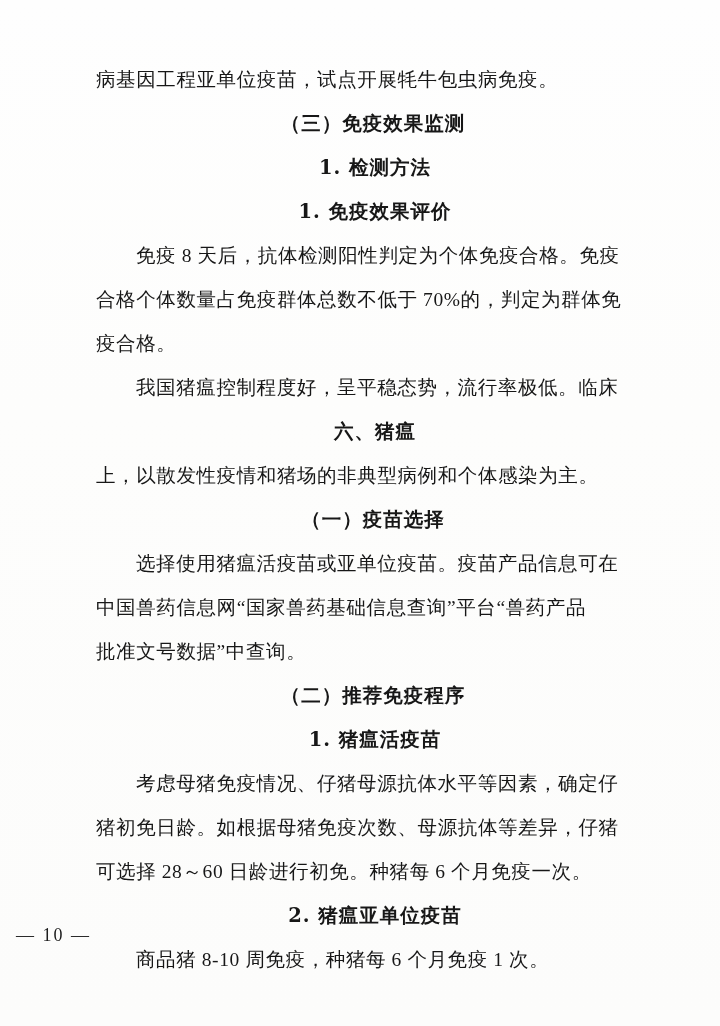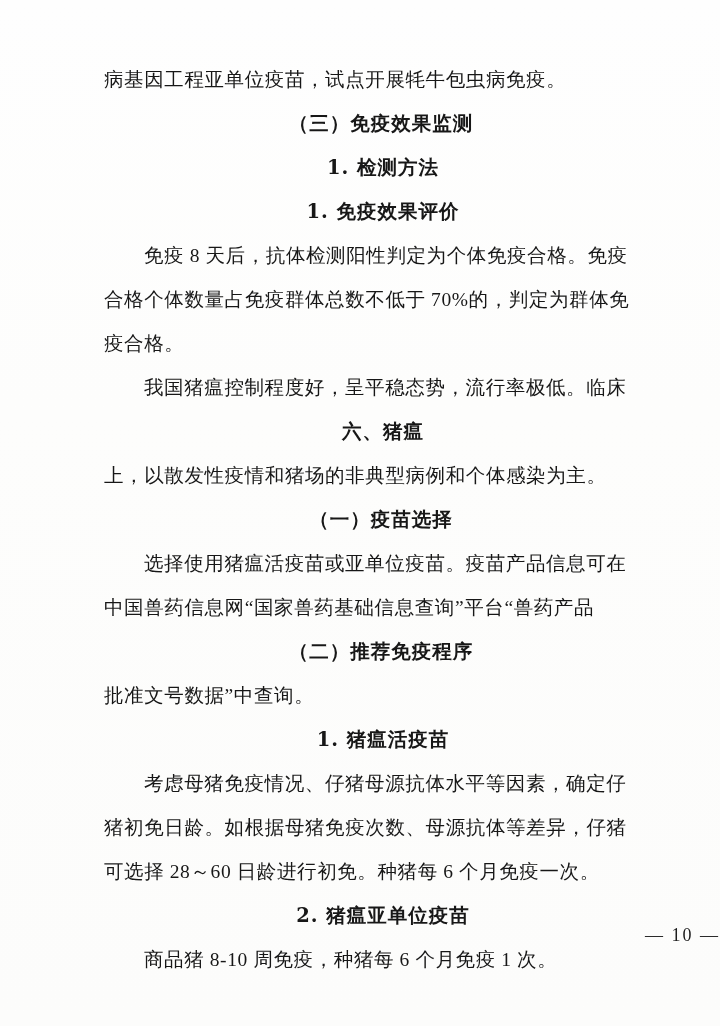--- a/index.html
+++ b/index.html
@@ -16,21 +16,21 @@
     overflow: hidden;
   }
   
   .page {
     position: absolute;
     inset: 0;
     background: linear-gradient(180deg, #fefefe 0%, #fdfdfc 40%, #fcfcfb 100%);
   }
   .page-body {
     position: absolute;
-    left: 104px;
+    left: 96px;
     top: 58px;
     width: 534px;
   }
   .line {
     font-size: 19.5px;
     line-height: 44px;
     letter-spacing: 0.6px;
     color: #171717;
     white-space: pre;
     text-align: center;
@@ -49,24 +49,24 @@
     font-family: "DejaVu Serif", "Liberation Serif", serif;
     text-indent: 20px;
     letter-spacing: 1px;
   }
   .justify {
     text-align: justify;
     text-justify: inter-ideograph;
   }
   .footer {
     position: absolute;
-    left: 4px;
+    left: 16px;
     right: 0;
     top: 925px;
-    text-align: right;
+    text-align: left;
     font-size: 18px;
     letter-spacing: 2px;
     color: #1d1d1d;
     font-family: "Liberation Serif", "DejaVu Serif", serif;
   }
 </style>
 </head>
 <body>
 
 <div class="page">
@@ -88,23 +88,23 @@
 
     <div class="line indent justify">我国猪瘟控制程度好，呈平稳态势，流行率极低。临床</div>
 
     <div class="line heading-num">六、猪瘟</div>
     <div class="line justify">上，以散发性疫情和猪场的非典型病例和个体感染为主。</div>
 
     <div class="line heading-paren">（一）疫苗选择</div>
 
     <div class="line indent justify">选择使用猪瘟活疫苗或亚单位疫苗。疫苗产品信息可在</div>
     <div class="line justify">中国兽药信息网“国家兽药基础信息查询”平台“兽药产品</div>
+    <div class="line justify">批准文号数据”中查询。</div>
+
     <div class="line heading-paren">（二）推荐免疫程序</div>
-
-    <div class="line justify">批准文号数据”中查询。</div>
 
     <div class="line heading-num">1. 猪瘟活疫苗</div>
 
     <div class="line indent justify">考虑母猪免疫情况、仔猪母源抗体水平等因素，确定仔</div>
     <div class="line justify">猪初免日龄。如根据母猪免疫次数、母源抗体等差异，仔猪</div>
     <div class="line justify">可选择 28～60 日龄进行初免。种猪每 6 个月免疫一次。</div>
 
     <div class="line heading-num">2. 猪瘟亚单位疫苗</div>
 
     <div class="line indent justify">商品猪 8-10 周免疫，种猪每 6 个月免疫 1 次。</div>

